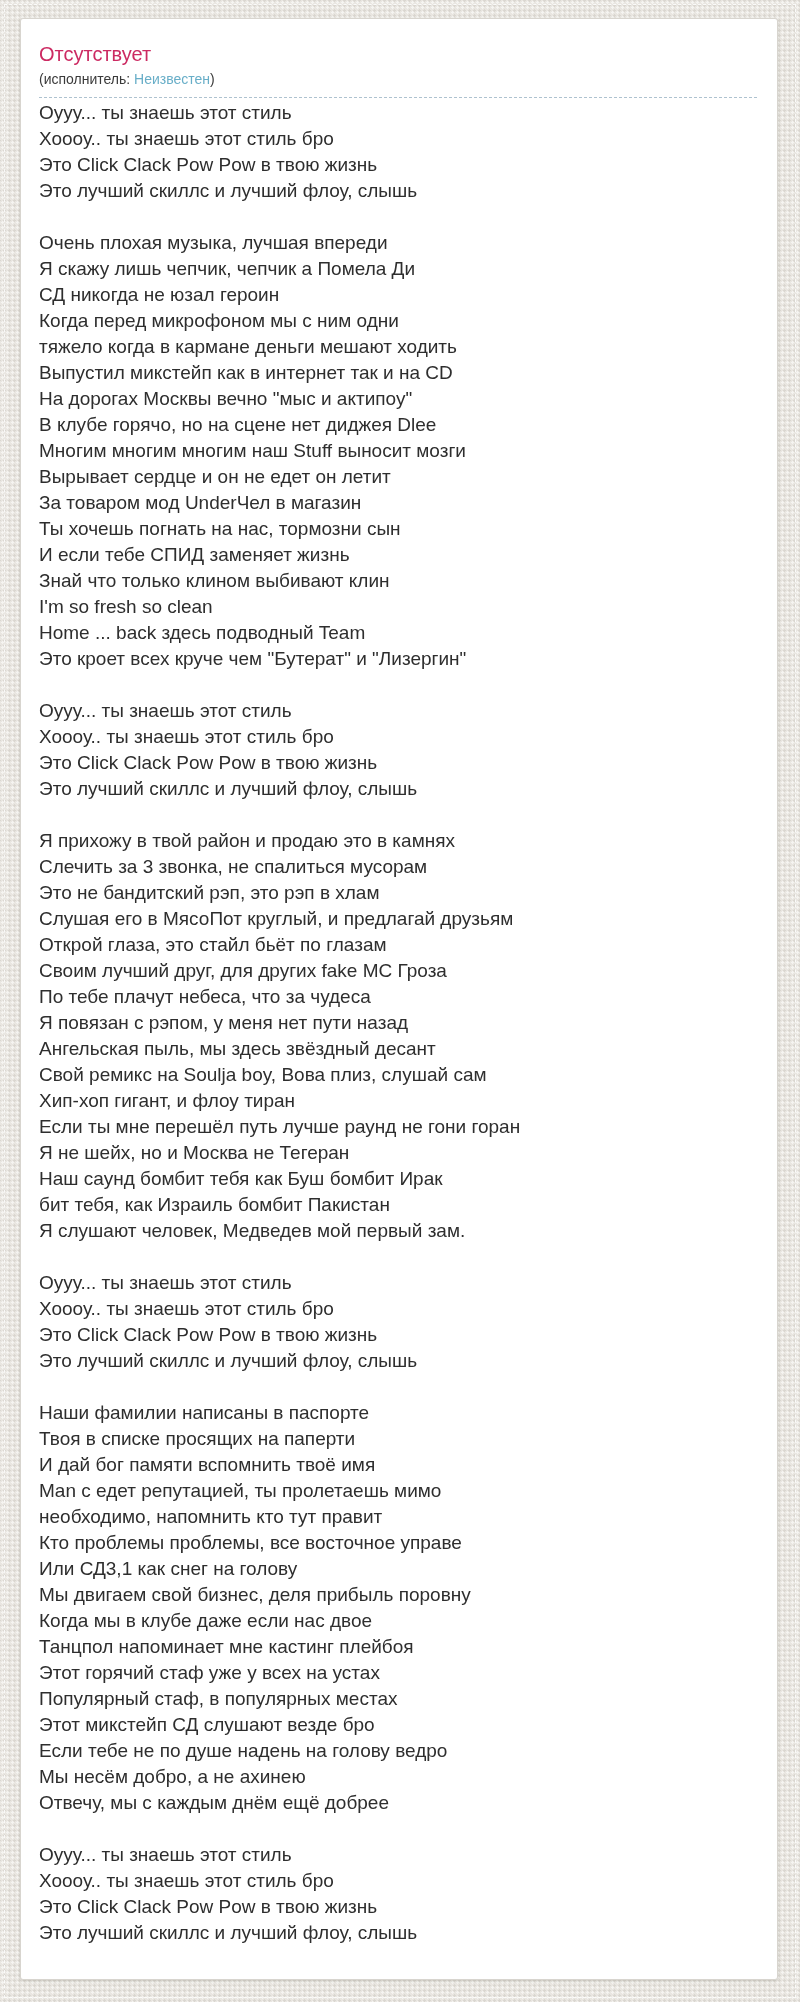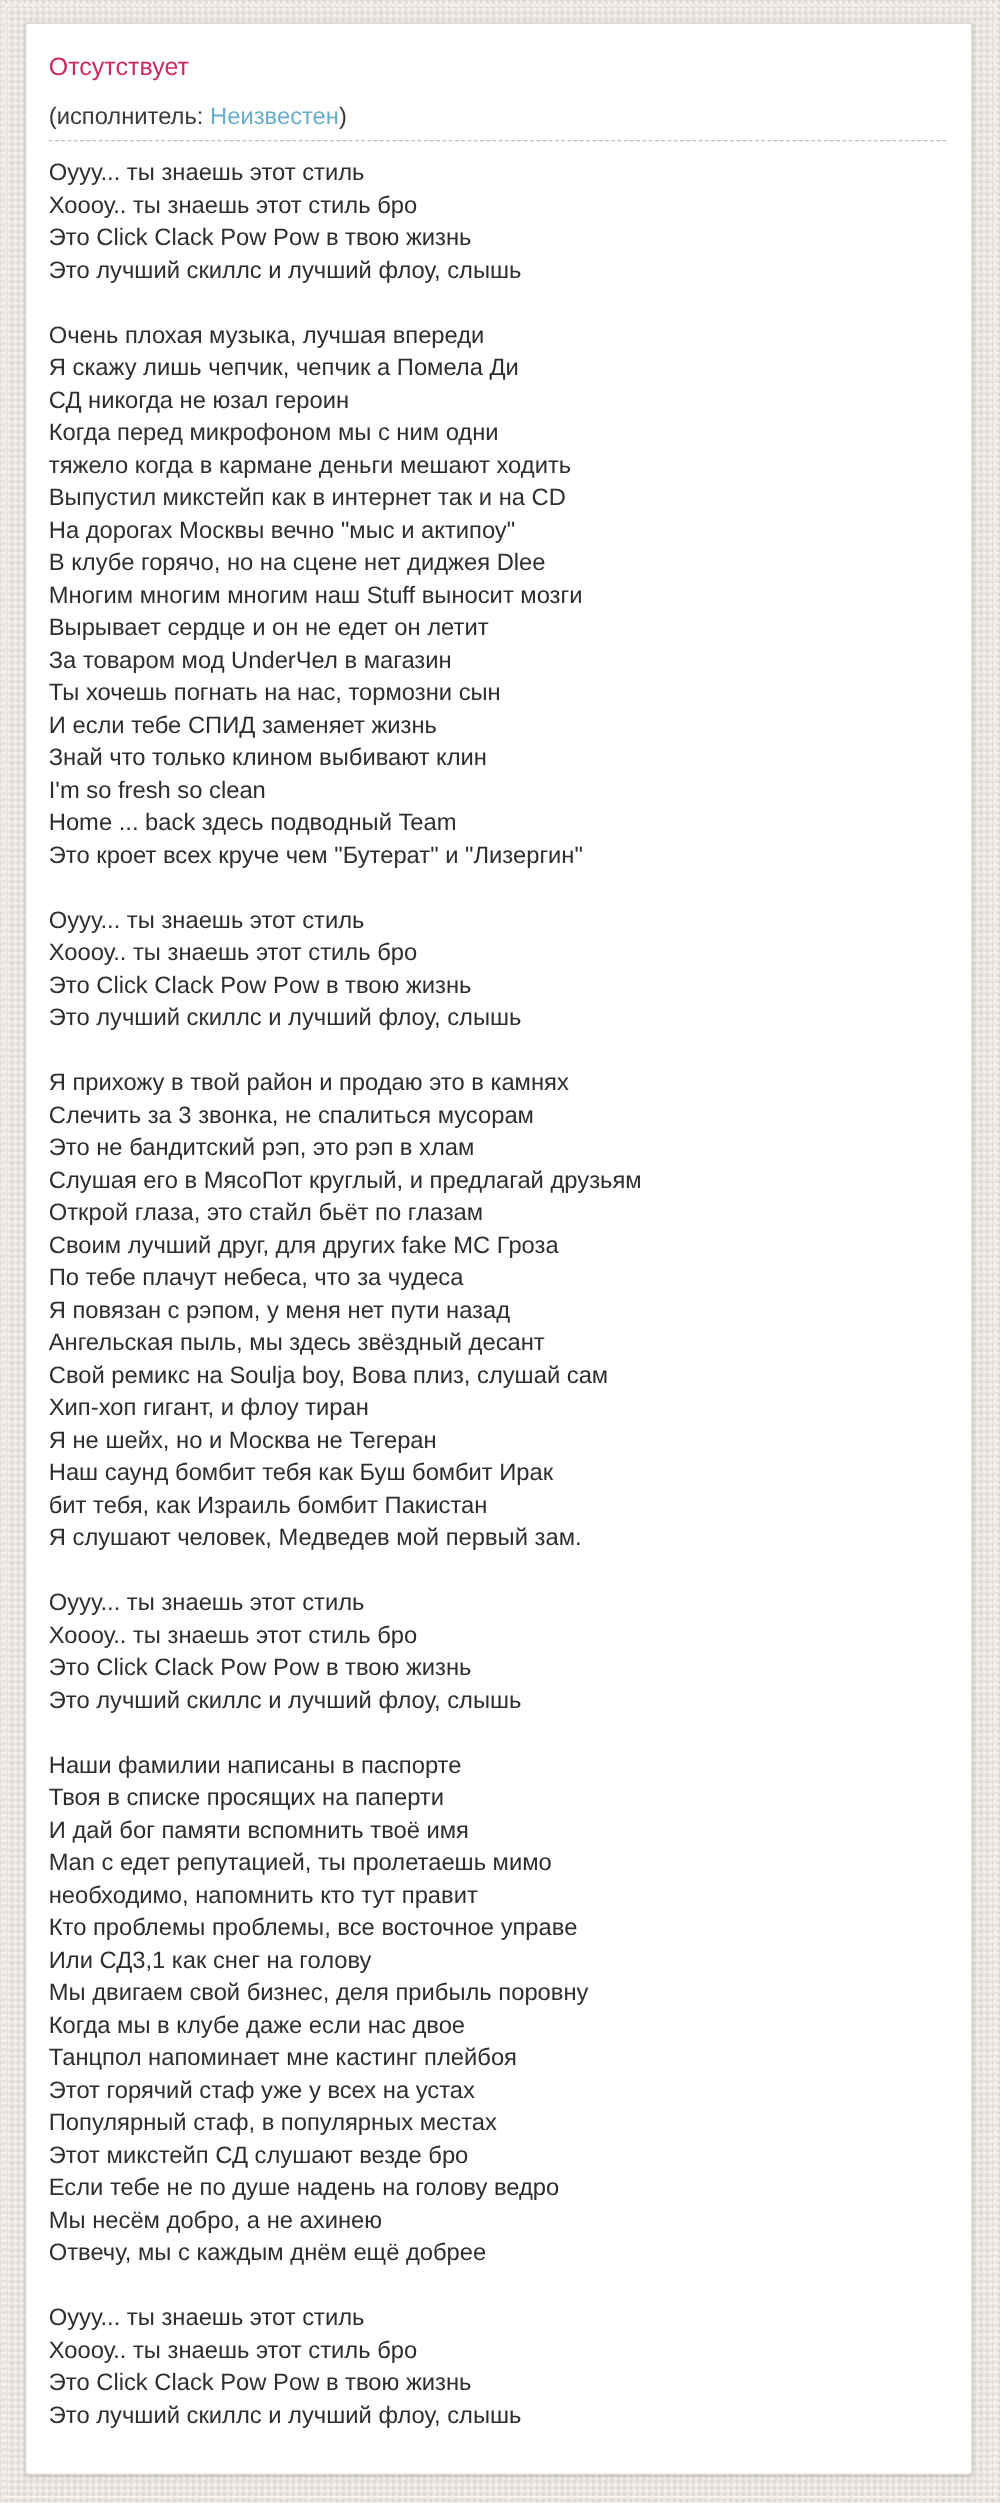--- a/index.html
+++ b/index.html
@@ -37,34 +37,34 @@
     padding: 22px 20px 40px 18px;
     overflow: hidden;
   }
   .song-title {
     font-size: 20px;
     font-weight: 400;
     line-height: 26px;
     color: var(--title, #cc2a62);
   }
   .artist-line {
-    margin-top: 18px;
-    font-size: 19px;
+    margin-top: 3px;
+    font-size: 14px;
     line-height: 18px;
     color: #3a3a3a;
     padding-bottom: 9px;
     border-bottom: 1px dashed var(--separator, #aec2cf);
   }
   .artist-link {
     color: var(--artist_link, #68aec8);
     text-decoration: none;
     cursor: pointer;
   }
   .lyrics {
-    margin-top: 13px;
+    margin-top: 2px;
     font-size: 19px;
     line-height: 26px;
     color: var(--lyrics_text, #2e2e2e);
   }
   .stanza { margin-bottom: 26px; }
   .stanza:last-child { margin-bottom: 0; }
   .lyric-line { white-space: pre-wrap; }
 </style>
 </head>
 <body>
@@ -113,20 +113,21 @@
         <div class="lyric-line">Слечить за 3 звонка, не спалиться мусорам</div>
         <div class="lyric-line">Это не бандитский рэп, это рэп в хлам</div>
         <div class="lyric-line">Слушая его в МясоПот круглый, и предлагай друзьям</div>
         <div class="lyric-line">Открой глаза, это стайл бьёт по глазам</div>
         <div class="lyric-line">Своим лучший друг, для других fake MC Гроза</div>
         <div class="lyric-line">По тебе плачут небеса, что за чудеса</div>
         <div class="lyric-line">Я повязан с рэпом, у меня нет пути назад</div>
         <div class="lyric-line">Ангельская пыль, мы здесь звёздный десант</div>
         <div class="lyric-line">Свой ремикс на Soulja boy, Вова плиз, слушай сам</div>
         <div class="lyric-line">Хип-хоп гигант, и флоу тиран</div>
+        <div class="lyric-line">Если ты мне перешёл путь лучше раунд не гони горан</div>
         <div class="lyric-line">Я не шейх, но и Москва не Тегеран</div>
         <div class="lyric-line">Наш саунд бомбит тебя как Буш бомбит Ирак</div>
         <div class="lyric-line">бит тебя, как Израиль бомбит Пакистан</div>
         <div class="lyric-line">Я слушают человек, Медведев мой первый зам.</div>
       </div>
       <div class="stanza">
         <div class="lyric-line">Оууу... ты знаешь этот стиль</div>
         <div class="lyric-line">Хоооу.. ты знаешь этот стиль бро</div>
         <div class="lyric-line">Это Click Clack Pow Pow в твою жизнь</div>
         <div class="lyric-line">Это лучший скиллс и лучший флоу, слышь</div>

